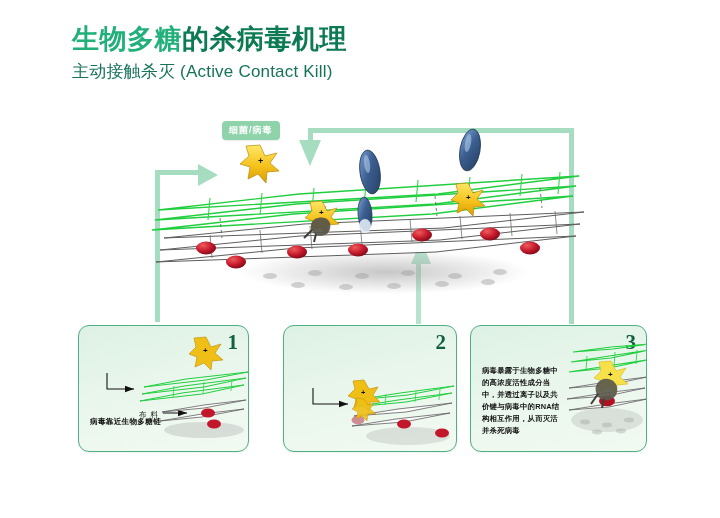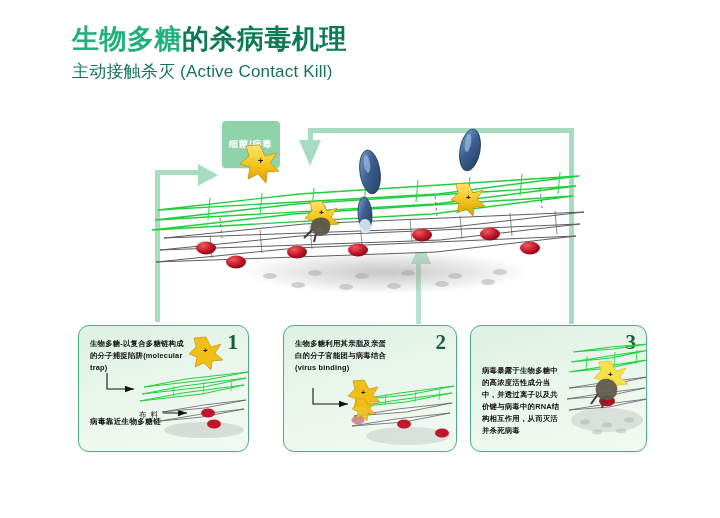--- a/index.html
+++ b/index.html
@@ -28,21 +28,21 @@
   .flow-v{width:5px;}
   .arrow-head{position:absolute;width:0;height:0;}
   .arrow-right{border-top:11px solid transparent;border-bottom:11px solid transparent;border-left:20px solid #a6dcc0;}
   .arrow-down{border-left:11px solid transparent;border-right:11px solid transparent;border-top:26px solid #a6dcc0;}
   .arrow-up{border-left:10px solid transparent;border-right:10px solid transparent;border-bottom:24px solid #b6e3cd;}
 
   
   .badge{
     position:absolute;left:222px;top:121px;
     background:#8fd3ab;color:#ffffff;font-size:9px;font-weight:bold;
-    padding:17px 7px;border-radius:4px;letter-spacing:1px;
+    padding:3px 7px;border-radius:4px;letter-spacing:1px;
     box-shadow:0 1px 1px rgba(0,0,0,.08);
   }
 
   
   .illus{position:absolute;}
   .illus svg{display:block;overflow:visible;}
 
   
   .panel{
     position:absolute;top:325px;height:125px;
@@ -213,21 +213,20 @@
       </g>
       <g>
         <ellipse cx="215" cy="74" rx="7" ry="17" fill="url(#capG)" stroke="#1d3350" stroke-width=".7" transform="rotate(-4 215 74)"></ellipse>
         <ellipse cx="215" cy="86" rx="6" ry="7" fill="#e9f2fb" opacity=".85"></ellipse>
       </g>
     </svg>
   </div>
 
   <div class="panel" id="panel1">
     <div class="panel-num">1</div>
-    <div class="panel-text">生物多糖-以复合多糖链构成的分子捕捉陷阱(molecular trap)</div>
     <div class="panel-caption">病毒靠近生物多糖链</div>
     <div class="panel-sublabel" style="left:60px;top:84px;">布 料</div>
 
     <svg class="leader" width="169" height="125" viewBox="0 0 169 125" style="left:0;top:0;">
       <path d="M28 47 L28 63 L55 63" stroke="#111" stroke-width="1.1" fill="none"></path>
       <path d="M55 63 l-9 -3.2 v6.4 Z" fill="#111"></path>
       <path d="M84 87 L108 87" stroke="#111" stroke-width="1.1" fill="none"></path>
       <path d="M108 87 l-9 -3.2 v6.4 Z" fill="#111"></path>
     </svg>
 
@@ -258,21 +257,20 @@
         <g transform="translate(17,18)">
           <path d="M0,-15 L5,-5 L15,-8 L9,1 L17,8 L6,9 L5,18 L-2,11 L-11,15 L-9,5 L-17,2 L-10,-5 L-12,-14 Z" fill="#f0bf15" stroke="#b98a05" stroke-width=".6"></path>
           <text x="-3" y="1" font-size="8" font-weight="bold" fill="#111" font-family="Liberation Sans, sans-serif">+</text>
         </g>
       </svg>
     </div>
   </div>
 
   <div class="panel" id="panel2">
     <div class="panel-num">2</div>
-    <div class="panel-text">生物多糖利用其亲脂及亲蛋白的分子官能团与病毒结合(virus binding)</div>
 
     <svg class="leader" width="172" height="125" viewBox="0 0 172 125" style="left:0;top:0;">
       <path d="M29 62 L29 78 L64 78" stroke="#111" stroke-width="1.1" fill="none"></path>
       <path d="M64 78 l-9 -3.2 v6.4 Z" fill="#111"></path>
     </svg>
 
     <div class="illus" style="left:58px;top:54px;">
       <svg width="116" height="68" viewBox="0 0 116 68">
         <ellipse cx="66" cy="56" rx="42" ry="9" fill="#aaa" opacity=".32"></ellipse>
         <g stroke="#5e5e5e" stroke-width=".8" fill="#fff">

